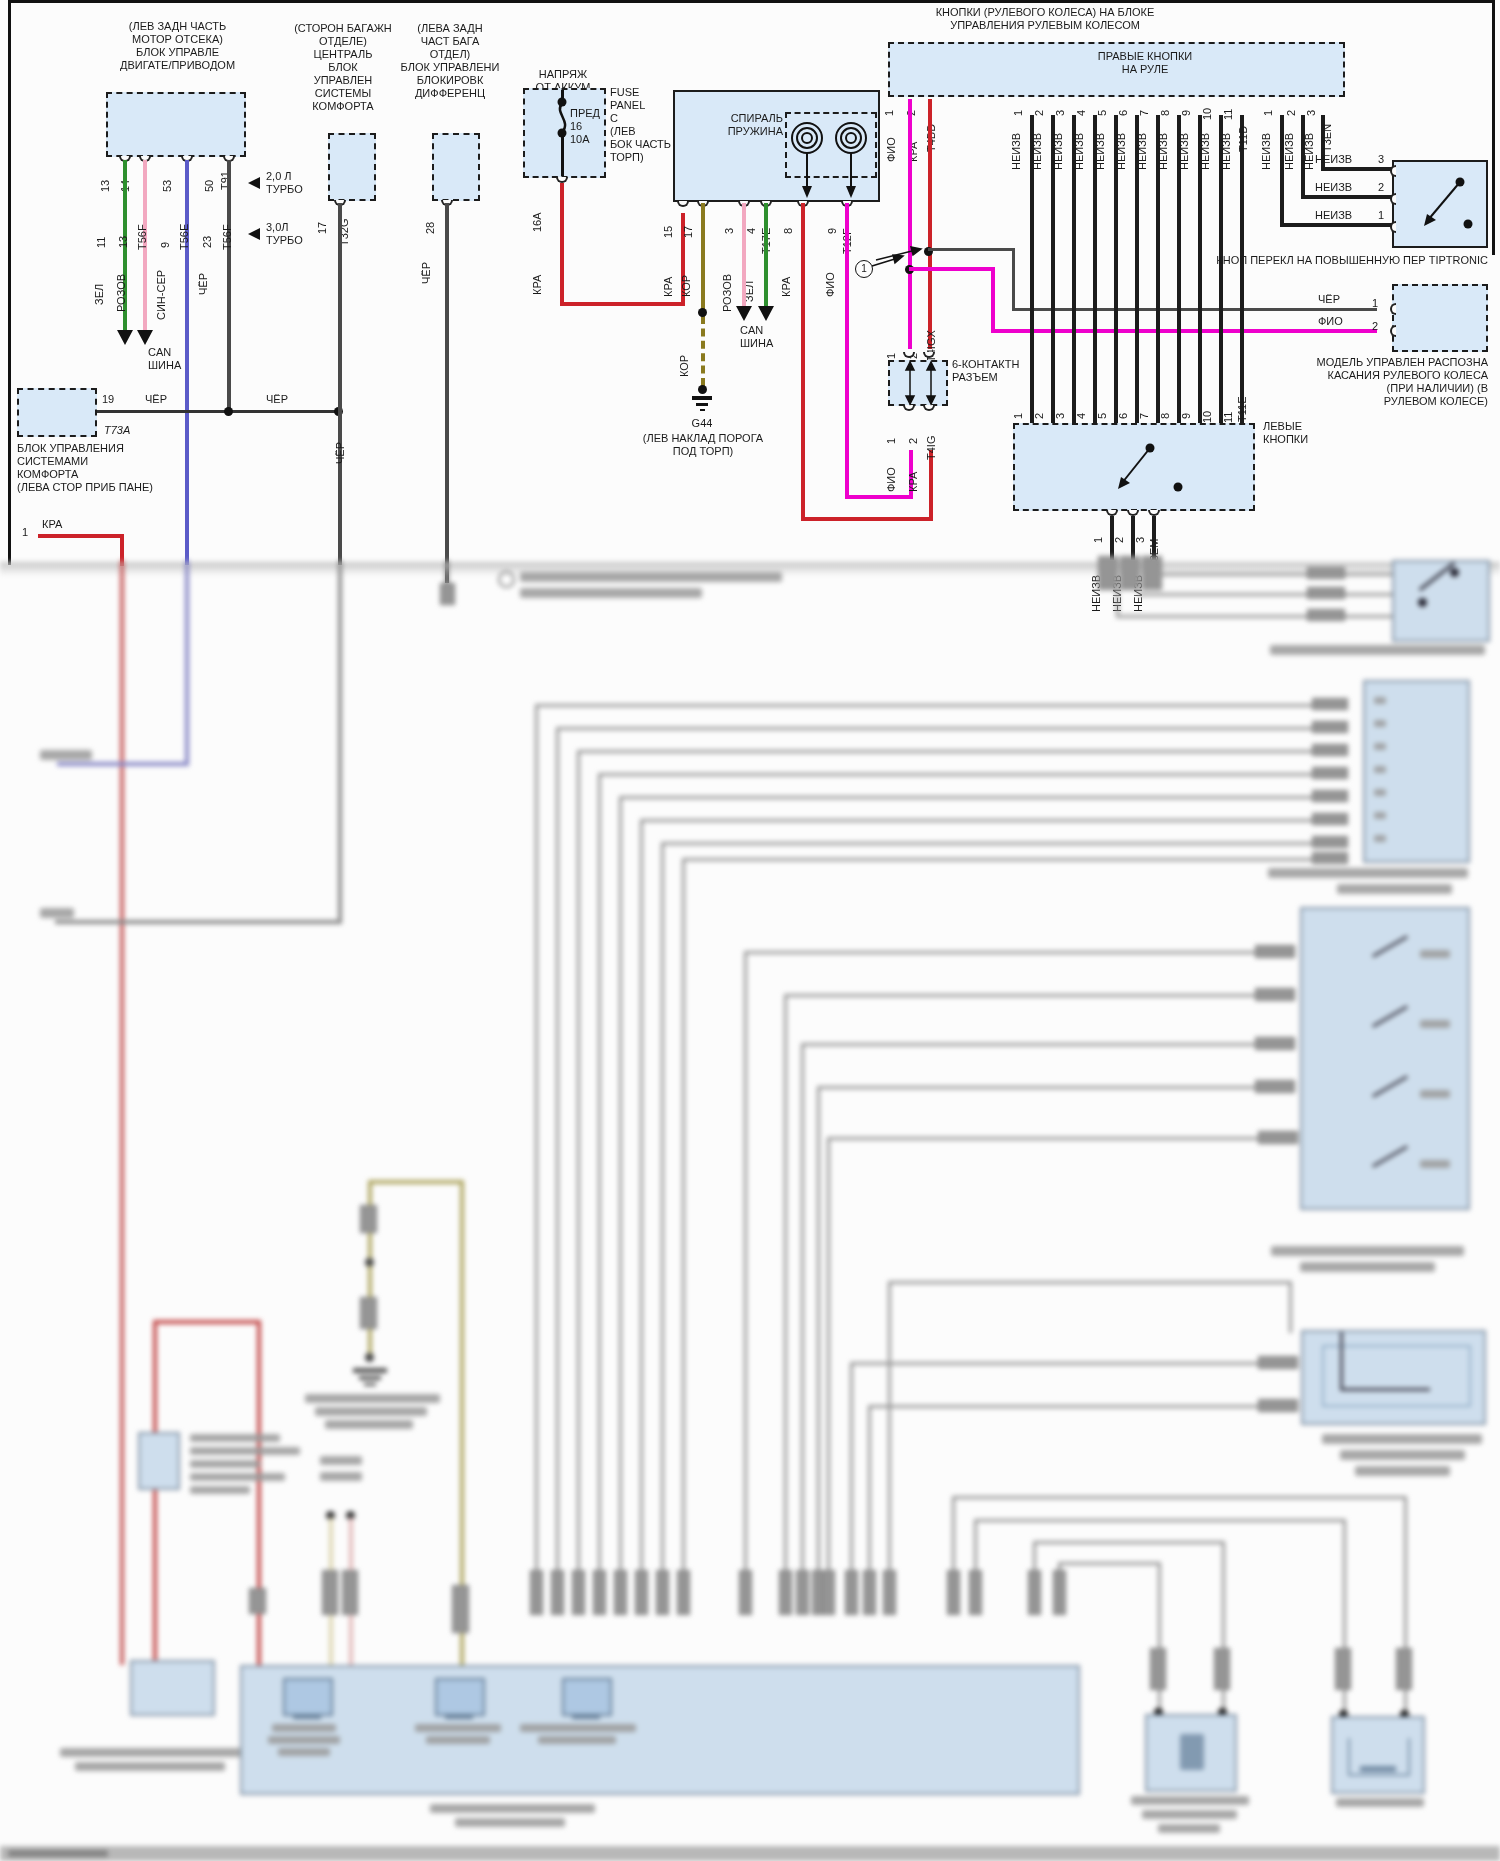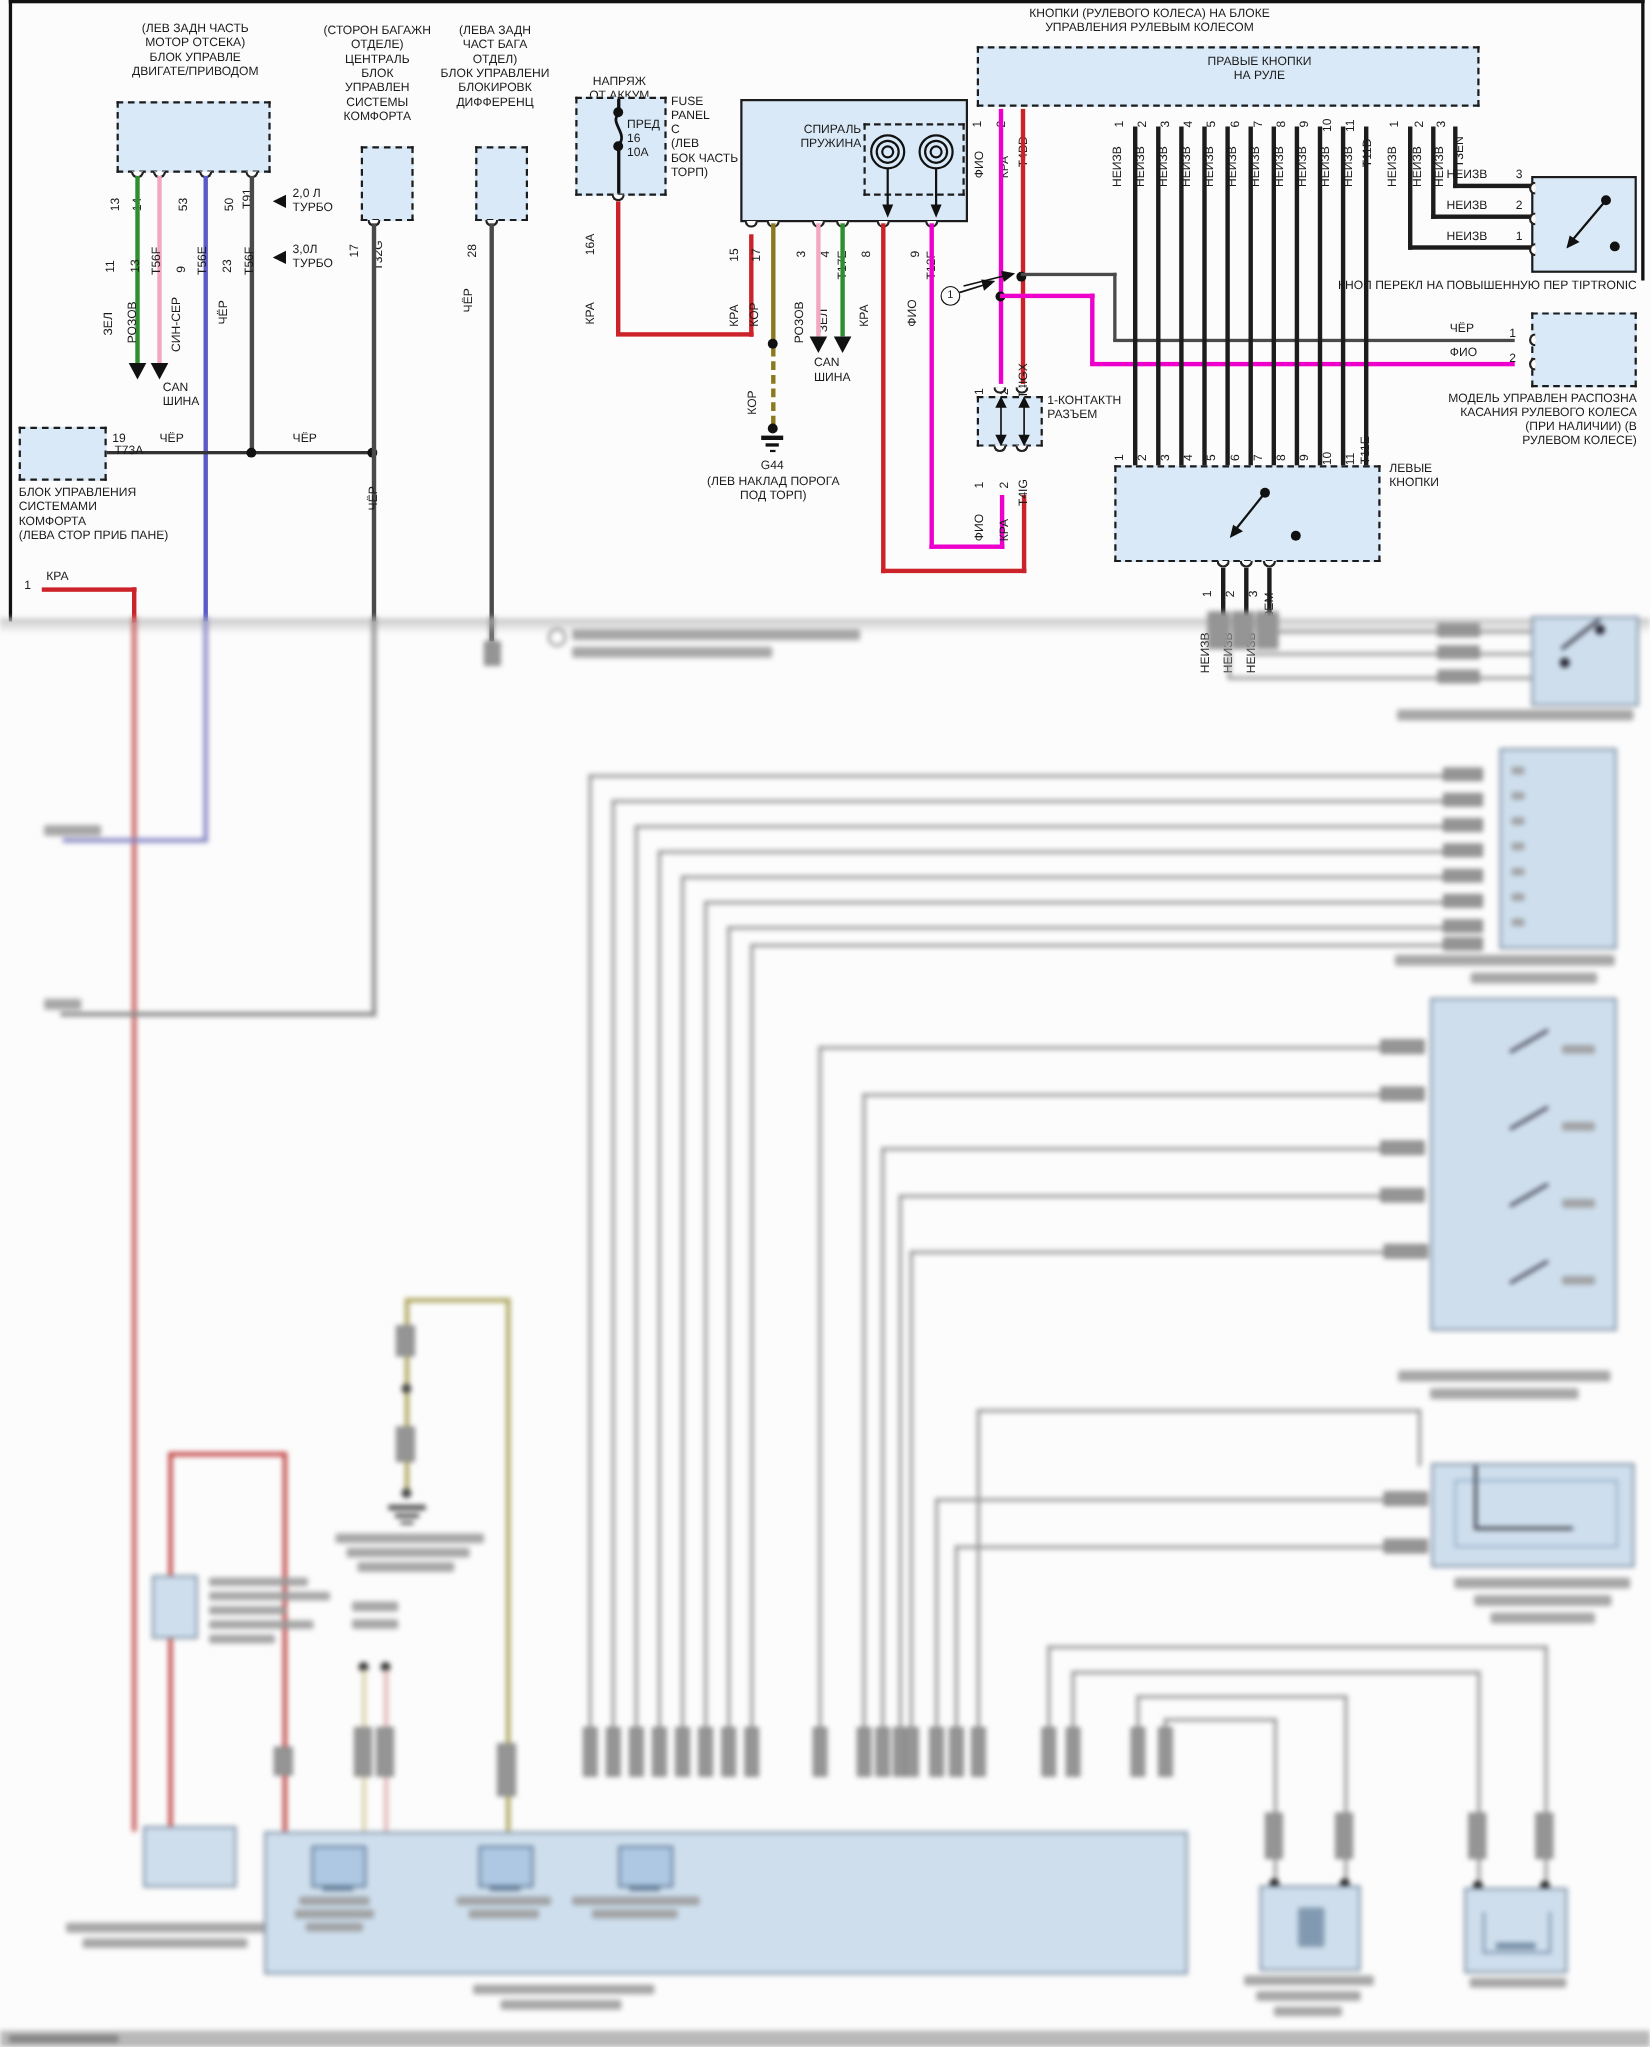--- a/index.html
+++ b/index.html
@@ -81,21 +81,21 @@
   <div class="lbl" style="left:148px;top:346px;">CAN
 ШИНА</div>
 
   <div class="bx" style="left:17px;top:388px;width:80px;height:49px;"></div>
   <i class="w" style="left:97px;top:410px;width:243px;height:3px;background:#333"></i>
   <b class="dot" style="left:224px;top:407px"></b>
   <b class="dot" style="left:334px;top:407px"></b>
   <div class="lbl" style="left:102px;top:393px;">19</div>
   <div class="lbl" style="left:145px;top:393px;">ЧЁР</div>
   <div class="lbl" style="left:266px;top:393px;">ЧЁР</div>
-  <div class="lbl" style="left:104px;top:404px;">T73A</div>
+  <div class="lbl" style="left:104px;top:424px;font-style:italic;">T73A</div>
   <div class="lbl" style="left:17px;top:442px;width:170px;">БЛОК УПРАВЛЕНИЯ
 СИСТЕМАМИ
 КОМФОРТА
 (ЛЕВА СТОР ПРИБ ПАНЕ)</div>
   <div class="lbl" style="left:22px;top:526px;">1</div>
   <div class="lbl" style="left:42px;top:518px;">КРА</div>
   <i class="w" style="left:38px;top:534px;width:86px;height:4px;background:#cc2229"></i>
   <i class="w" style="left:120px;top:534px;width:4px;height:32px;background:#cc2229"></i>
 
   <div class="lbl c" style="left:293px;top:22px;width:100px;">(СТОРОН БАГАЖН
@@ -295,21 +295,21 @@
 
   <span class="r" style="left:897px;top:347px">1</span>
   <span class="r" style="left:919px;top:347px">2</span>
   <span class="r" style="left:937px;top:350px">T4IGX</span>
 
   <div class="bx" style="left:888px;top:360px;width:60px;height:46px;"></div>
   <i class="arc" style="left:903px;top:352px"></i>
   <i class="arc" style="left:923px;top:352px"></i>
   <i class="arc" style="left:903px;top:405px"></i>
   <i class="arc" style="left:923px;top:405px"></i>
-  <div class="lbl" style="left:952px;top:358px;">1-КОНТАКТН
+  <div class="lbl" style="left:952px;top:358px;">6-КОНТАКТН
 РАЗЪЕМ</div>
   <span class="r" style="left:897px;top:432px">1</span>
   <span class="r" style="left:919px;top:432px">2</span>
   <span class="r" style="left:937px;top:448px">T4IG</span>
   <span class="r" style="left:897px;top:480px">ФИО</span>
   <span class="r" style="left:919px;top:480px">КРА</span>
 
   <span class="r" style="left:1024px;top:407px">1</span>
   <span class="r" style="left:1045px;top:407px">2</span>
   <span class="r" style="left:1066px;top:407px">3</span>

